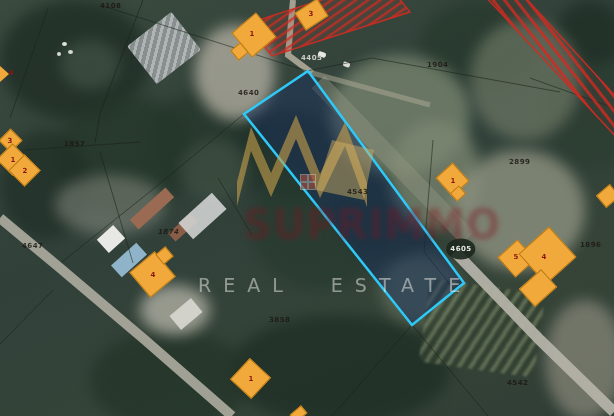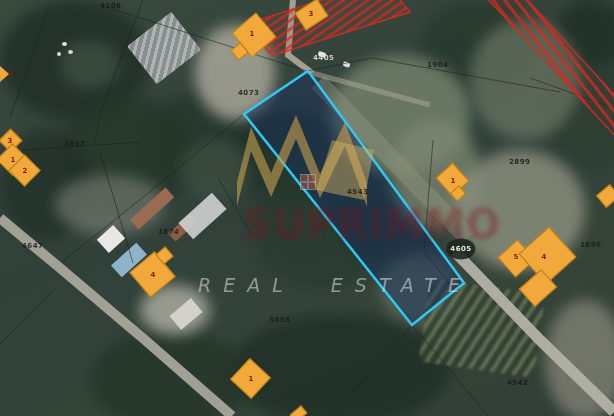--- a/index.html
+++ b/index.html
@@ -23,21 +23,21 @@
   .plabel{position:absolute;z-index:40;font-size:7px;line-height:1;letter-spacing:.5px;}
   .plabel.dark{color:rgba(28,24,18,.85);font-weight:bold;}
   .plabel.light{color:rgba(218,218,208,.92);font-weight:bold;}
   .plabel.circle{color:#e8e8e2;font-weight:bold;background:rgba(28,40,30,.9);
     border-radius:50%;padding:7px 4px;transform:translate(-50%,-50%);text-align:center;}
   .wm-brand{position:absolute;left:243px;top:201px;z-index:45;font-size:40px;font-weight:bold;
     letter-spacing:1px;color:rgba(125,18,32,.38);filter:blur(2.5px);transform:scaleY(1.05);
     white-space:nowrap;}
   .wm-tag{position:absolute;left:198px;top:274px;z-index:46;font-size:19px;
     letter-spacing:12px;word-spacing:18px;color:rgba(240,240,235,.5);filter:blur(.4px);
-    white-space:nowrap;font-style:italic;}
+    white-space:nowrap;}
 </style>
 </head>
 <body>
 
 <div class="stage">
 
   <div class="b" style="left:0;top:0;width:150px;height:120px;background:#1e2c23;opacity:.75"></div>
   <div class="b" style="left:55px;top:95px;width:140px;height:120px;background:#233528;opacity:.7"></div>
   <div class="b" style="left:150px;top:90px;width:120px;height:100px;background:#24352a;opacity:.7"></div>
   <div class="b" style="left:0;top:130px;width:90px;height:110px;background:#202f26;opacity:.7"></div>
@@ -150,22 +150,22 @@
       <span class="bnum" style="left: 25px; top: 171px;">2</span>
       <span class="bnum" style="left: 153px; top: 275px;">4</span>
       <span class="bnum" style="left: 251px; top: 379px;">1</span>
       <span class="bnum" style="left: 453px; top: 181px;">1</span>
       <span class="bnum" style="left: 516px; top: 257px;">5</span>
       <span class="bnum" style="left: 544px; top: 257px;">4</span>
       <span class="bnum" style="left: 11px; top: 73px;">4</span>
     </div>
   <div id="labels">
       <span class="plabel dark" style="left: 100px; top: 3px;">4108</span>
-      <span class="plabel light" style="left: 313px; top: 55px;">4405</span>
-      <span class="plabel dark" style="left: 238px; top: 90px;">4073</span>
+      <span class="plabel light" style="left: 301px; top: 55px;">4405</span>
+      <span class="plabel dark" style="left: 238px; top: 90px;">4640</span>
       <span class="plabel dark" style="left: 64px; top: 141px;">1857</span>
       <span class="plabel dark" style="left: 158px; top: 229px; font-style: italic;">1874</span>
       <span class="plabel dark" style="left: 22px; top: 243px; text-align: right;">4647</span>
       <span class="plabel dark" style="left: 347px; top: 189px;">4543</span>
       <span class="plabel dark" style="left: 427px; top: 62px;">1904</span>
       <span class="plabel dark" style="left: 509px; top: 159px;">2899</span>
       <span class="plabel dark" style="left: 580px; top: 242px;">1896</span>
       <span class="plabel circle" style="left: 461px; top: 249px;">4605</span>
       <span class="plabel dark" style="left: 269px; top: 317px;">3858</span>
       <span class="plabel dark" style="left: 507px; top: 380px;">4542</span>

